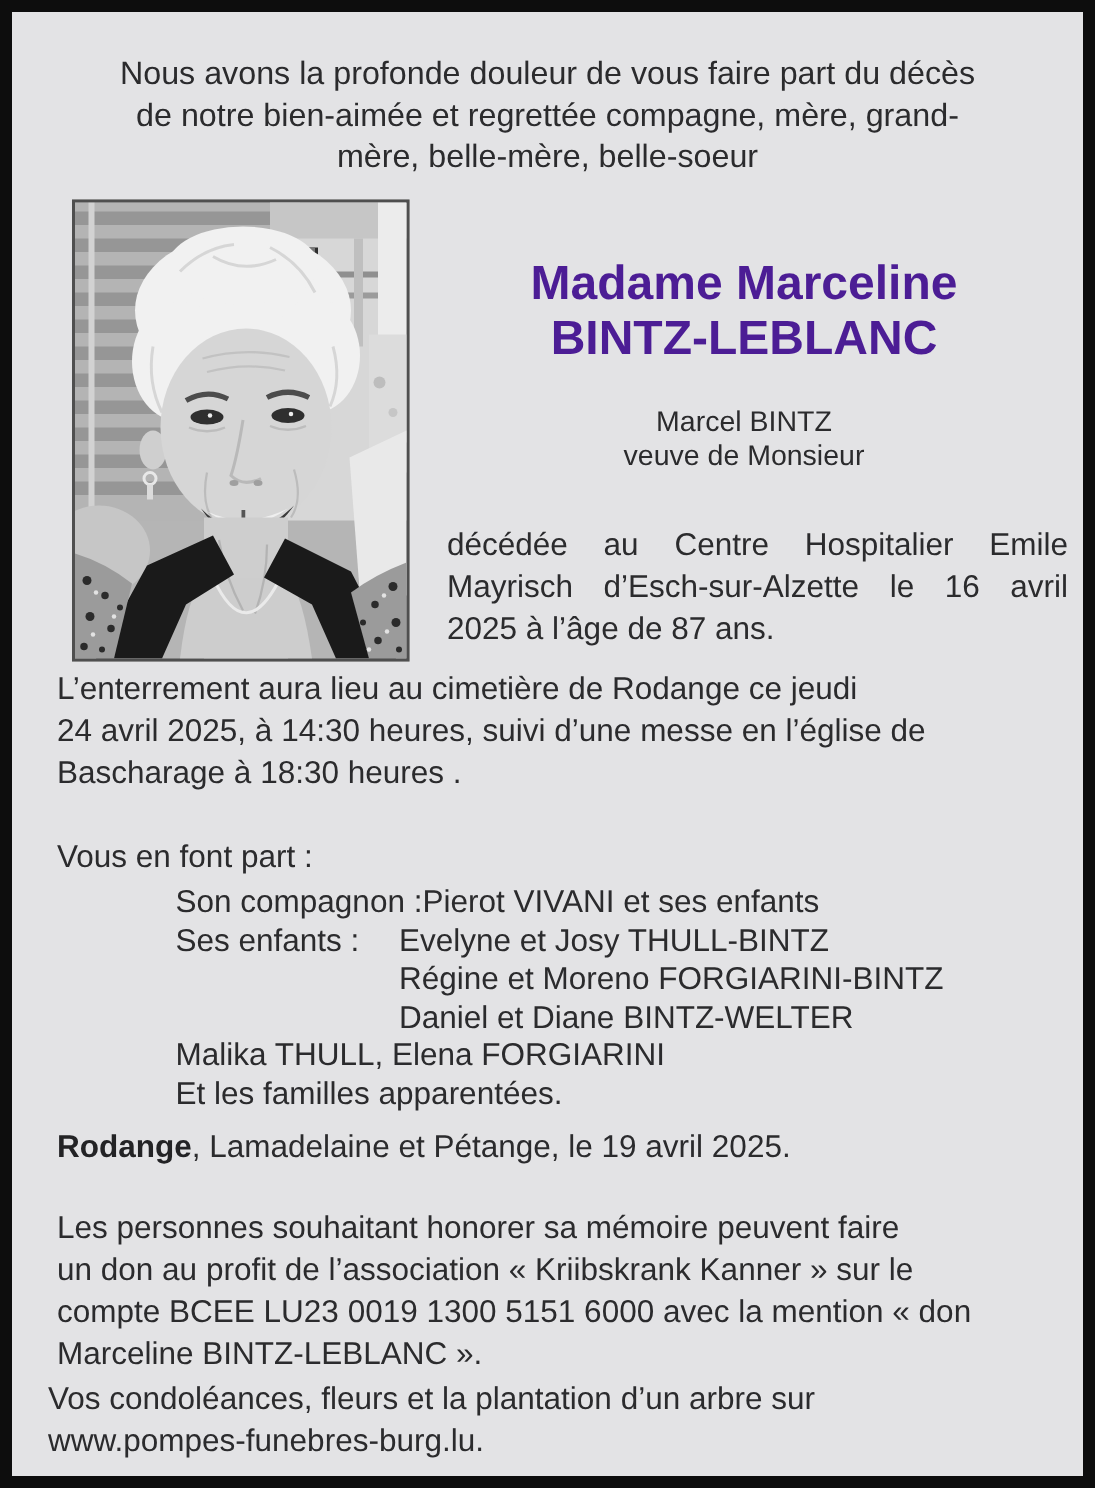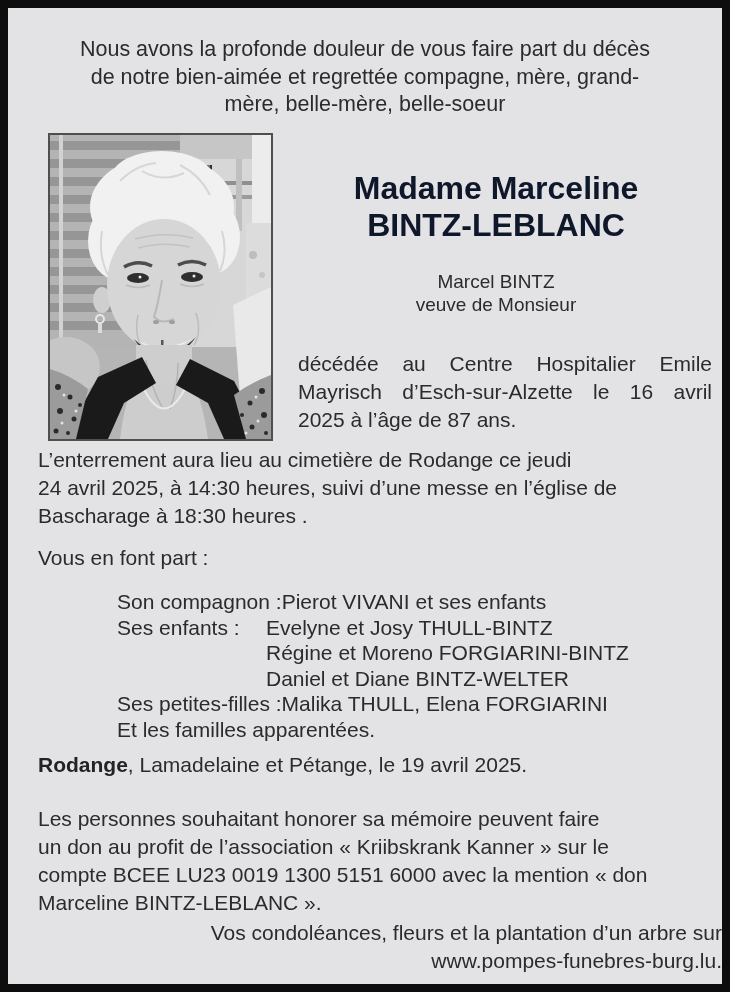--- a/index.html
+++ b/index.html
@@ -28,53 +28,53 @@
     width: 221px; height: 304px;
     border: 2px solid #4f4f4f;
     background: #b5b5b5;
   }
   .photo-frame svg { display: block; }
 
   .name {
     left: 272px; top: 162px; width: 432px;
     font-size: 32px; font-weight: bold;
     line-height: 37px; text-align: center;
-    color: #0f172a;
+    color: #4c1d95;
   }
   .widow {
     left: 272px; top: 262px; width: 432px;
     font-size: 19px; line-height: 23px;
     text-align: center;
   }
   .death {
     left: 290px; top: 342px; width: 414px;
     font-size: 21px; line-height: 28px;
   }
   .death .jline { text-align: justify; text-align-last: justify; }
 
   .para {
     font-size: 21px; line-height: 28px;
   }
   .funeral   { left: 30px; top: 438px; width: 680px; }
-  .vous-part { left: 30px; top: 536px; }
+  .vous-part { left: 30px; top: 550px; }
 
   .family { left: 93px; top: 581px; font-size: 21px; line-height: 25.5px; margin-left: 16px; }
   .family-row { display: flex; }
   .family-label { flex: 0 0 149px; white-space: nowrap; }
   .family-value { white-space: nowrap; }
 
   .dateline { left: 30px; top: 745px; font-size: 21px; }
   .dateline .place { font-weight: bold; color: #232325; }
 
   .donation { left: 30px; top: 797px; width: 685px; }
 
   .condolences {
     left: 0; right: 0; top: 911px;
     font-size: 21px; line-height: 28px;
-    text-align: right;
+    text-align: left;
     margin-left: 24px;
   }
 </style>
 </head>
 <body>
 
 <div class="sheet">
 
   <div class="abs intro">
     <div class="line">Nous avons la profonde douleur de vous faire part du décès</div>
@@ -233,21 +233,20 @@
     </div>
     <div class="family-row">
       <span class="family-label"></span>
       <span class="family-value">Régine et Moreno FORGIARINI-BINTZ</span>
     </div>
     <div class="family-row">
       <span class="family-label"></span>
       <span class="family-value">Daniel et Diane BINTZ-WELTER</span>
     </div>
     <div class="family-row">
-      <span class="family-label">Ses petites-filles :</span>
       <span class="family-value">Malika THULL, Elena FORGIARINI</span>
     </div>
     <div class="line">Et les familles apparentées.</div>
   </div>
 
   <div class="abs dateline line">
     <span class="place">Rodange</span><span>, Lamadelaine et Pétange, le 19 avril 2025.</span>
   </div>
 
   <div class="abs para donation">

